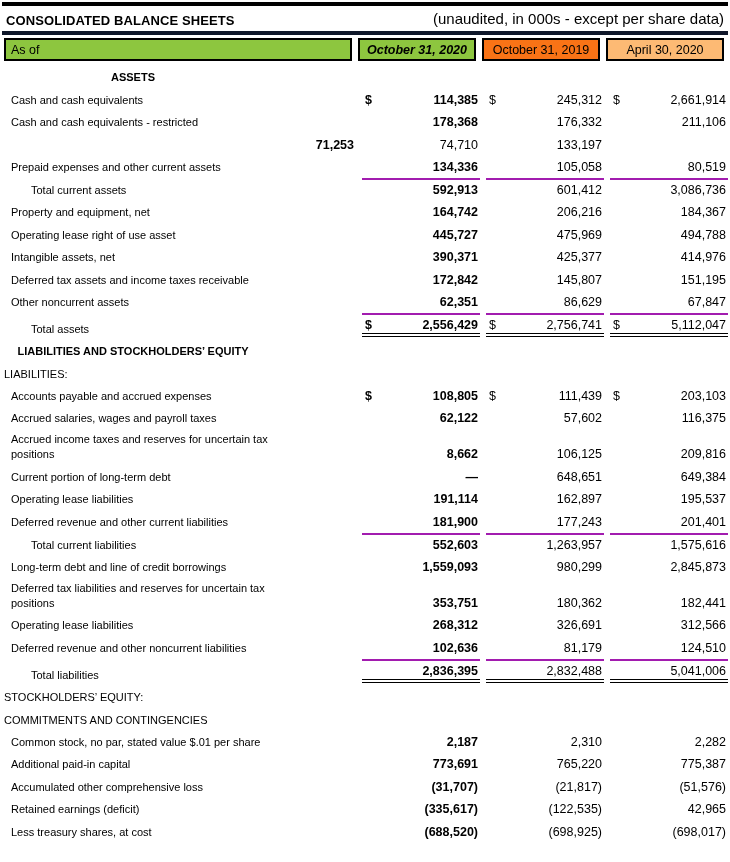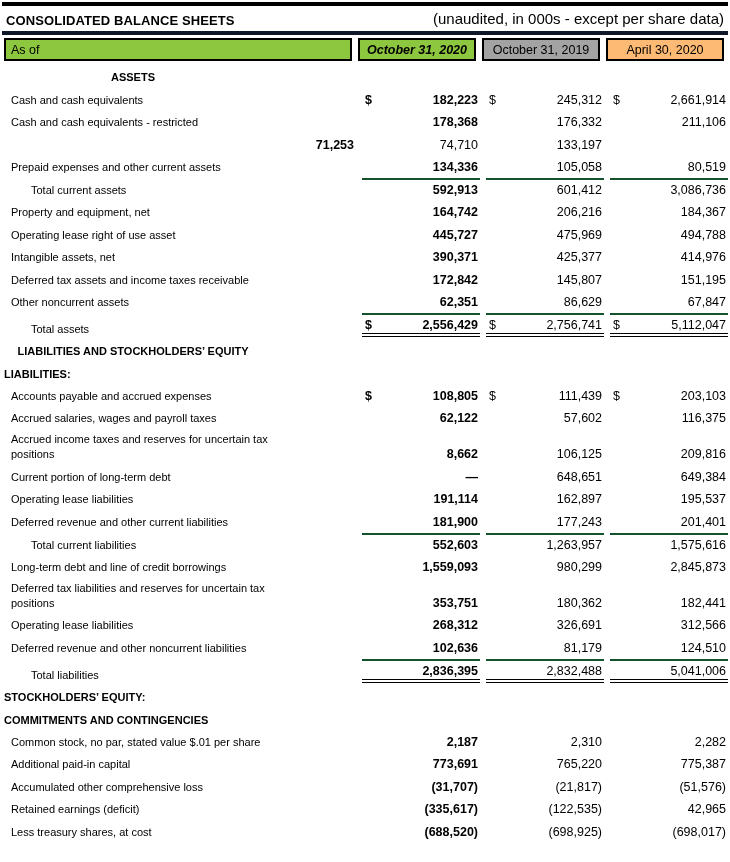--- a/index.html
+++ b/index.html
@@ -37,60 +37,60 @@
     display: grid;
     grid-template-columns: 1fr 118px 118px 118px;
     column-gap: 6px;
     align-items: end;
     min-height: 22.4px;
     padding-bottom: 3px;
   }
   .row.tall { min-height: 36px; }
   .label { font-size: 11px; line-height: 15px; white-space: pre-line; padding-left: 9px; }
   .row.section-center .label { width: 262px; text-align: center; font-weight: 700; padding-left: 0; }
-  .row.section-left .label { font-weight: 700; padding-left: 2px; }
+  .row.section-left .label { font-weight: 400; padding-left: 2px; }
   .row.ind1 .label { padding-left: 29px; }
 
   .cell {
     display: flex; justify-content: space-between; align-items: flex-end;
     padding: 1px 2px 0 3px;
     font-size: 12.5px; line-height: 15px;
   }
   .cell .val { text-align: right; }
   .cell.c1 { font-weight: 700; }
-  .cell.rt { border-top: 2px solid #14532d; padding-top: 3px; }
+  .cell.rt { border-top: 2px solid #a21caf; padding-top: 3px; }
   .cell.rbd { border-bottom: 4px double #000; }
 </style>
 </head>
 <body>
 
 <div class="page">
   <div class="top-bar"></div>
 
   <div class="title-row">
     <div class="title">CONSOLIDATED BALANCE SHEETS</div>
     <div class="note">(unaudited, in 000s - except per share data)</div>
   </div>
 
   <div class="grid hdr-row">
     <div class="hdr-cell hdr-asof green" style="background: rgb(141, 198, 63);">As of</div>
     <div class="hdr-cell hdr-bold green" style="background: rgb(141, 198, 63); font-style: italic;">October 31, 2020</div>
-    <div class="hdr-cell green" style="background: #a3a3a3;">October 31, 2019</div>
+    <div class="hdr-cell green" style="background: #f97316;">October 31, 2019</div>
     <div class="hdr-cell green" style="background: #fdba74;">April 30, 2020</div>
   </div>
 
   <div class="table">
       <div class="row section-center">
         <div class="label" style="grid-column: 1 / -1;">ASSETS</div>
       </div>
       <div class="row item">
         <div class="label">Cash and cash equivalents</div>
         <div class="cell c1">
           <span class="dollar">$</span>
-          <span class="val">182,223</span>
+          <span class="val">114,385</span>
         </div>
         <div class="cell c2">
           <span class="dollar">$</span>
           <span class="val">245,312</span>
         </div>
         <div class="cell c3">
           <span class="dollar">$</span>
           <span class="val">2,661,914</span>
         </div>
       </div>

